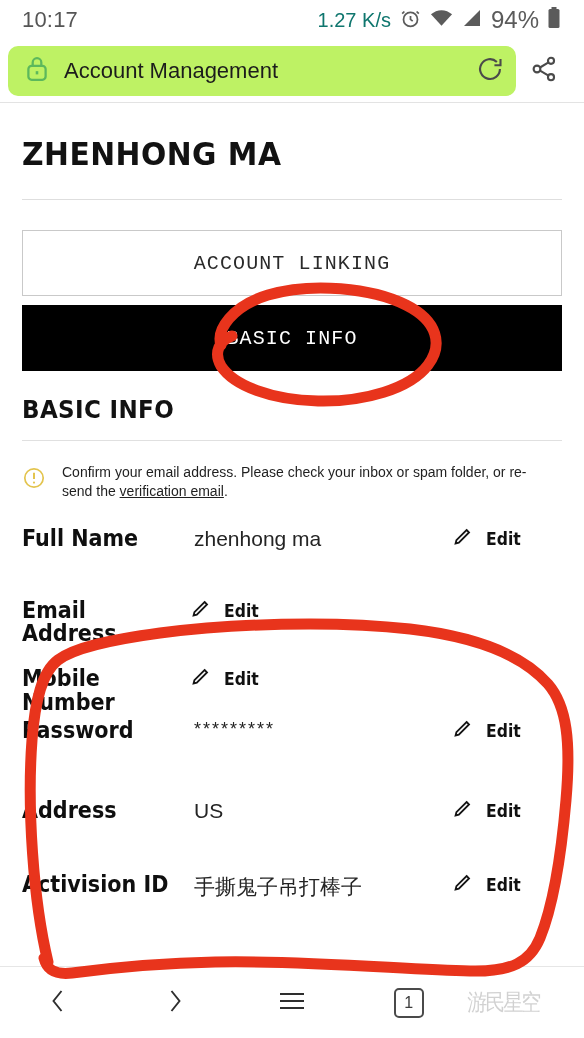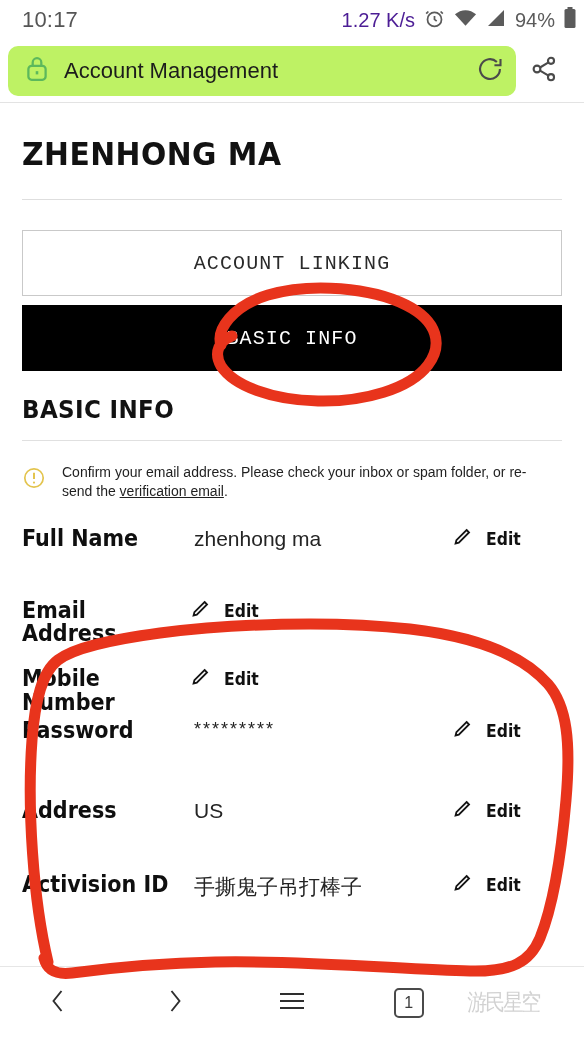--- a/index.html
+++ b/index.html
@@ -8,28 +8,28 @@
     width:584px; height:1038px;
     font-family:"Liberation Sans", sans-serif;
     color:#141414;
     position:relative;
     overflow:hidden;
   }
 
   
   .statusbar{
     height:40px; display:flex; align-items:center;
-    padding:0 8px 0 22px;
+    padding:0 24px 0 22px;
     background:#ffffff;
     color:#5b5b5b;
   }
   .status-time{ font-size:22px; color:#555; letter-spacing:.2px; }
   .status-right{ margin-left:auto; display:flex; align-items:center; gap:9px; }
-  .status-speed{ font-size:20px; color:#4c1d95; }
-  .status-pct{ font-size:20px; color:#5b5b5b; }
+  .status-speed{ font-size:20px; color:#0f766e; }
+  .status-pct{ font-size:24px; color:#5b5b5b; }
   .ic{ display:inline-block; }
 
   
   .browserbar{
     height:62px; padding:0 12px 0 8px;
     display:flex; align-items:center; gap:0;
     background:#fff;
   }
   .urlpill{
     flex:1; height:50px; background:#bef264; border-radius:10px;

